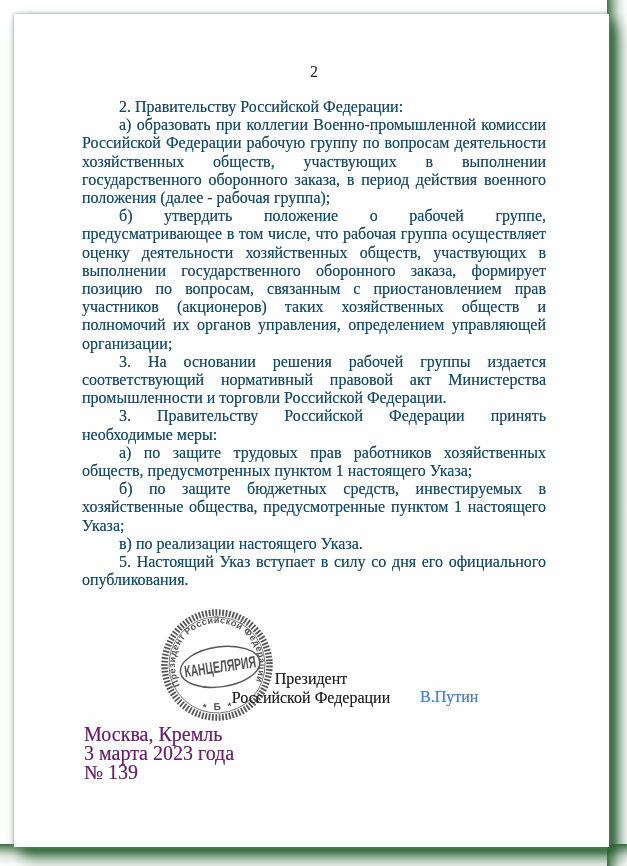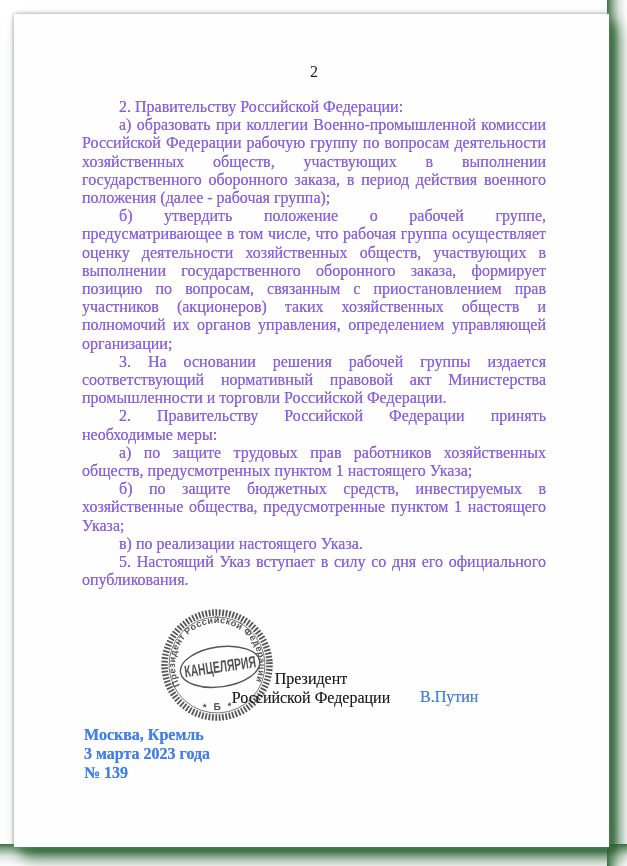--- a/index.html
+++ b/index.html
@@ -38,41 +38,40 @@
       10px 12px 16px rgba(42,100,52,0.55);
   }
   .page-number {
     position: absolute; left: 68px; top: 49px; width: 464px;
     text-align: center;
     font-size: 16px; color: #222;
   }
   .body-text {
     position: absolute; left: 68px; top: 84px; width: 464px;
     font-size: 16px; line-height: 18.2px;
-    color: #8b5cf6;
+    color: #0c4a6e;
     text-align: justify;
     text-shadow: 0 0 0.4px rgba(30,30,30,0.5);
   }
   .body-text p { margin: 0; text-indent: 37px; }
   .sig-block {
     position: absolute; left: 214px; top: 655px; width: 166px;
     text-align: center;
     font-size: 16px; line-height: 19px; color: #1d1d1d;
     text-shadow: 0 0 0.4px rgba(30,30,30,0.5);
   }
   .sig-name {
     position: absolute; left: 406px; top: 674px;
     font-size: 16px; color: #3b82f6;
     text-shadow: 0 0 0.4px rgba(30,30,30,0.5);
   }
   .footer-block {
     position: absolute; left: 70px; top: 711px;
-    font-size: 16px; line-height: 19.2px; color: #3b82f6;
+    font-size: 20px; line-height: 19.2px; color: #701a75;
     text-shadow: 0 0 0.4px rgba(30,30,30,0.5);
-    font-weight: bold;
   }
   .stamp {
     position: absolute; left: 143px; top: 591px;
     width: 120px; height: 120px;
     opacity: 0.87;
     transform: rotate(-3deg);
   }
   .stamp .ink { stroke: #3e3e3e; fill: none; }
   .stamp text { fill: #3a3a3a; stroke: none; font-family: "Liberation Sans", sans-serif; }
   .stamp .ring-text { font-size: 9.2px; font-weight: 700; letter-spacing: 0.35px; }
@@ -89,21 +88,21 @@
 
   <div class="page">
 
     <div class="page-number">2</div>
 
     <div class="body-text">
         <p>2. Правительству Российской Федерации:</p>
         <p>а) образовать при коллегии Военно-промышленной комиссии Российской Федерации рабочую группу по вопросам деятельности хозяйственных обществ, участвующих в выполнении государственного оборонного заказа, в период действия военного положения (далее - рабочая группа);</p>
         <p>б) утвердить положение о рабочей группе, предусматривающее в том числе, что рабочая группа осуществляет оценку деятельности хозяйственных обществ, участвующих в выполнении государственного оборонного заказа, формирует позицию по вопросам, связанным с приостановлением прав участников (акционеров) таких хозяйственных обществ и полномочий их органов управления, определением управляющей организации;</p>
         <p>3. На основании решения рабочей группы издается соответствующий нормативный правовой акт Министерства промышленности и торговли Российской Федерации.</p>
-        <p>2. Правительству Российской Федерации принять необходимые меры:</p>
+        <p>3. Правительству Российской Федерации принять необходимые меры:</p>
         <p>а) по защите трудовых прав работников хозяйственных обществ, предусмотренных пунктом 1 настоящего Указа;</p>
         <p>б) по защите бюджетных средств, инвестируемых в хозяйственные общества, предусмотренные пунктом 1 настоящего Указа;</p>
         <p>в) по реализации настоящего Указа.</p>
         <p>5. Настоящий Указ вступает в силу со дня его официального опубликования.</p>
       </div>
 
     <svg class="stamp" viewBox="0 0 120 120" width="120" height="120" xmlns="http://www.w3.org/2000/svg">
       <g>
         <circle class="ink" cx="60" cy="60" r="52.5" stroke-width="6.5" stroke-dasharray="1.8 1.6"></circle>
         <circle class="ink" cx="60" cy="60" r="48" stroke-width="0.8"></circle>

